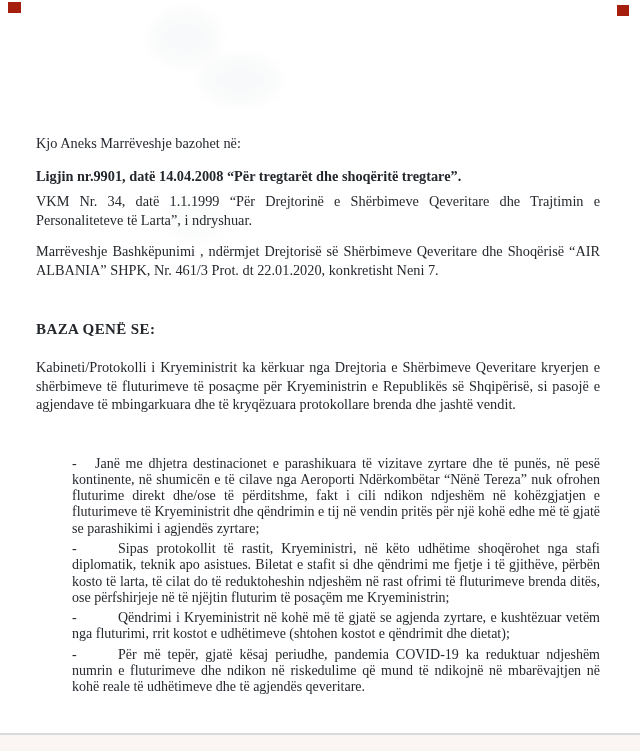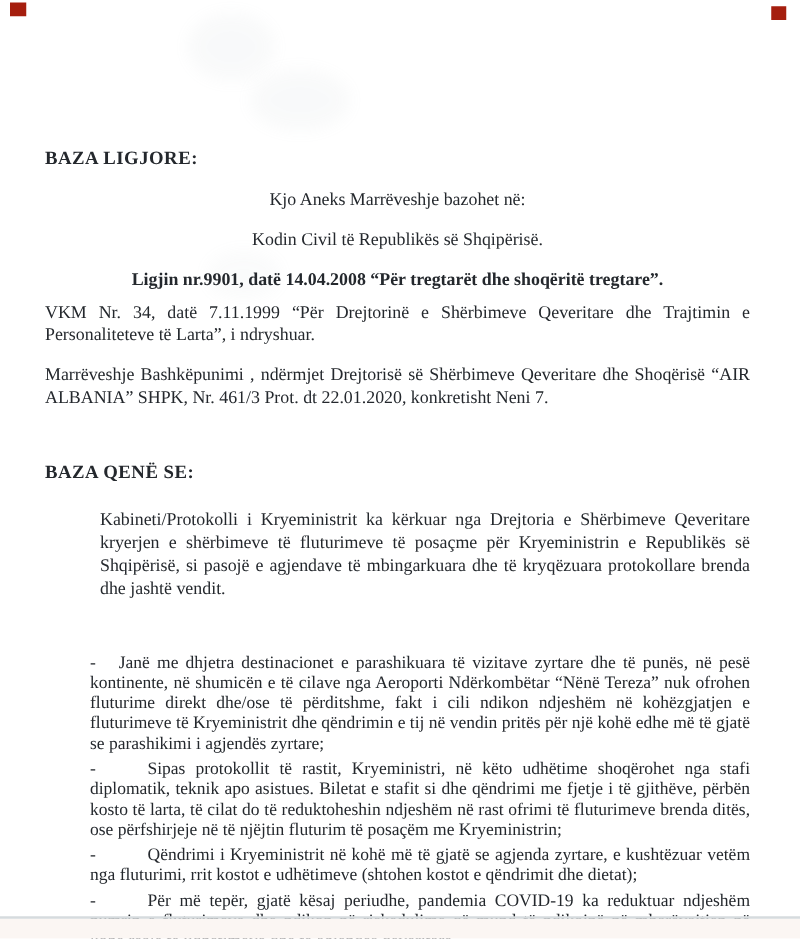--- a/index.html
+++ b/index.html
@@ -42,27 +42,27 @@
     margin:0;
     font-size:15px;line-height:17px;
     font-weight:bold;letter-spacing:.4px;
   }
   h1.h2{margin-top:42px;}
   p{
     margin:0;
     font-size:14.3px;line-height:18.5px;
     text-align:justify;
   }
-  p.single{text-align:center;}
+  p.single{text-align:left;}
   .p1{margin-top:15px;}
   .p2{margin-top:13px;}
   .p3{margin-top:14px;font-weight:bold;}
   .p4{margin-top:7px;}
   .p5{margin-top:13px;}
-  .p6{margin-top:20px;margin-left:44px;}
+  .p6{margin-top:20px;}
   .bullets{
     margin-top:42px;
     margin-left:36px;
   }
   .bullets p{
     font-size:14px;line-height:16.3px;
     margin:0 0 4px 0;
     text-align:justify;
   }
   .dash{display:inline-block;width:46px;}
@@ -87,29 +87,27 @@
   <div class="corner-mark left"></div>
   <div class="corner-mark right"></div>
 
   <div class="smudge s1"></div>
   <div class="smudge s2"></div>
   <div class="smudge s3"></div>
 
 
   <div class="content">
 
-    <h1>BAZA LIGJORE:</h1>
 
     <p class="single p1">Kjo Aneks Marrëveshje bazohet në:</p>
 
-    <p class="single p2">Kodin Civil të Republikës së Shqipërisë.</p>
 
     <p class="single p3">Ligjin nr.9901, datë 14.04.2008 “Për tregtarët dhe shoqëritë tregtare”.</p>
 
-    <p class="p4">VKM Nr. 34, datë 7.11.1999 “Për Drejtorinë e Shërbimeve Qeveritare dhe Trajtimin e Personaliteteve të Larta”, i ndryshuar.</p>
+    <p class="p4">VKM Nr. 34, datë 1.1.1999 “Për Drejtorinë e Shërbimeve Qeveritare dhe Trajtimin e Personaliteteve të Larta”, i ndryshuar.</p>
 
     <p class="p5">Marrëveshje Bashkëpunimi , ndërmjet Drejtorisë së Shërbimeve Qeveritare dhe Shoqërisë “AIR ALBANIA” SHPK, Nr. 461/3 Prot.  dt 22.01.2020, konkretisht Neni 7.</p>
 
     <h1 class="h2">BAZA QENË SE:</h1>
 
     <p class="p6">Kabineti/Protokolli i Kryeministrit ka kërkuar nga Drejtoria e Shërbimeve Qeveritare kryerjen e shërbimeve të fluturimeve të posaçme për Kryeministrin e Republikës së Shqipërisë, si pasojë e agjendave të mbingarkuara dhe të kryqëzuara protokollare brenda dhe jashtë vendit.</p>
 
     <div class="bullets">
       <p class="first"><span class="dash">-</span><span>Janë me dhjetra destinacionet e parashikuara të vizitave zyrtare dhe të punës, në pesë kontinente, në shumicën e të cilave nga Aeroporti Ndërkombëtar “Nënë Tereza” nuk ofrohen fluturime direkt dhe/ose të përditshme, fakt i cili ndikon ndjeshëm në kohëzgjatjen e fluturimeve të Kryeministrit dhe qëndrimin e tij në vendin pritës për një kohë edhe më të gjatë se parashikimi i agjendës zyrtare;</span></p>
       <p><span class="dash">-</span><span>Sipas protokollit të rastit, Kryeministri, në këto udhëtime shoqërohet nga stafi diplomatik, teknik apo asistues. Biletat e stafit si dhe qëndrimi me fjetje i të gjithëve, përbën kosto të larta, të cilat do të reduktoheshin ndjeshëm në rast ofrimi të fluturimeve brenda ditës, ose përfshirjeje në të njëjtin fluturim të posaçëm me Kryeministrin;</span></p>

